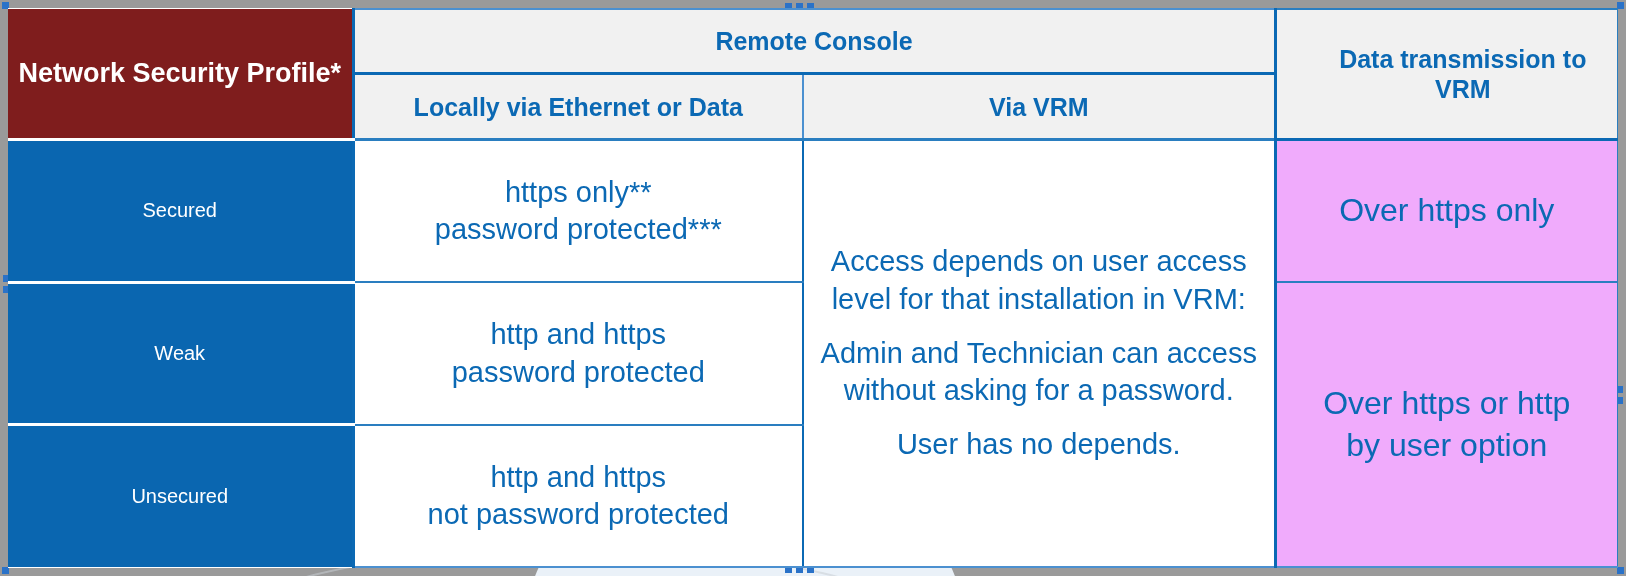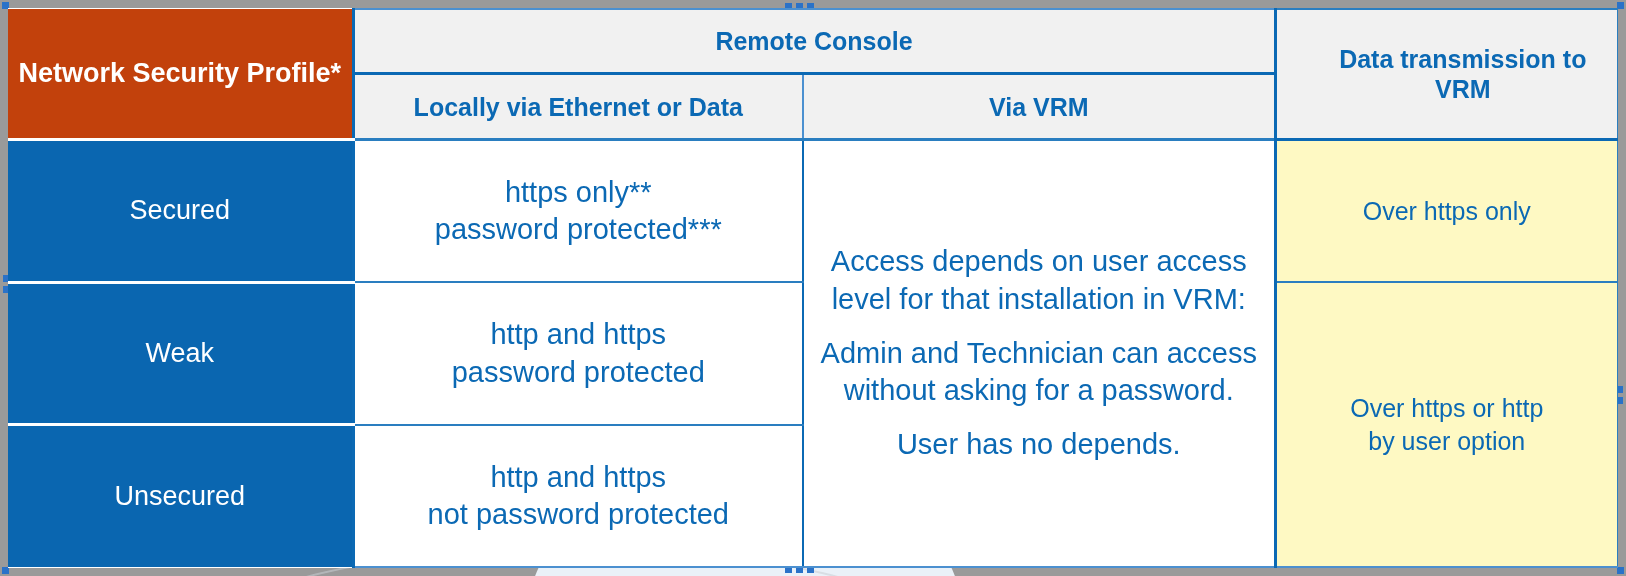--- a/index.html
+++ b/index.html
@@ -86,21 +86,21 @@
   table.sec-table td {
     vertical-align: middle;
     text-align: center;
     color: #0b69b4;
     padding: 2px 10px;
     box-sizing: border-box;
   }
 
   
   .hdr-blue {
-    background: #c2410c;
+    background: #7f1d1d;
     color: #ffffff !important;
     font-weight: bold;
     font-size: 27px;
     line-height: 1.22;
     border-bottom: 3px solid #ffffff;
   }
   .hdr-grey {
     background: #f1f1f1;
     font-weight: bold;
     font-size: 25px;
@@ -125,21 +125,21 @@
     border: 2px solid #2a7ec0;
     border-left: 3px solid #0b69b4;
     border-bottom: 3px solid #0b69b4;
     padding-left: 42px;
   }
 
   
   .rowlabel {
     background: #0a66b0;
     color: #ffffff !important;
-    font-size: 27px;
+    font-size: 20px;
     border-bottom: 3px solid #ffffff;
   }
   .rowlabel.last { border-bottom: none; }
 
   .body-cell {
     background: #ffffff;
     font-size: 29px;
     line-height: 1.28;
     border-left: 3px solid #0b69b4;
     border-bottom: 2px solid #2a7ec0;
@@ -149,22 +149,22 @@
 
   .vrm-cell {
     background: #ffffff;
     font-size: 29px;
     line-height: 1.3;
     border-right: 3px solid #0b69b4;
     border-bottom: 2px solid #4b90d0;
     padding: 2px 16px;
   }
   .dt-cell {
-    background: #fef9c3;
-    font-size: 25px;
+    background: #f0abfc;
+    font-size: 32px;
     line-height: 1.3;
     border-right: 2px solid #2a7ec0;
     border-bottom: 2px solid #2a7ec0;
     margin-left: 28px;
   }
   .dt-cell.last { border-bottom: 2px solid #4b90d0; }
 
   .u { }
   .blank-line { display: block; height: .55em; }
 </style>

